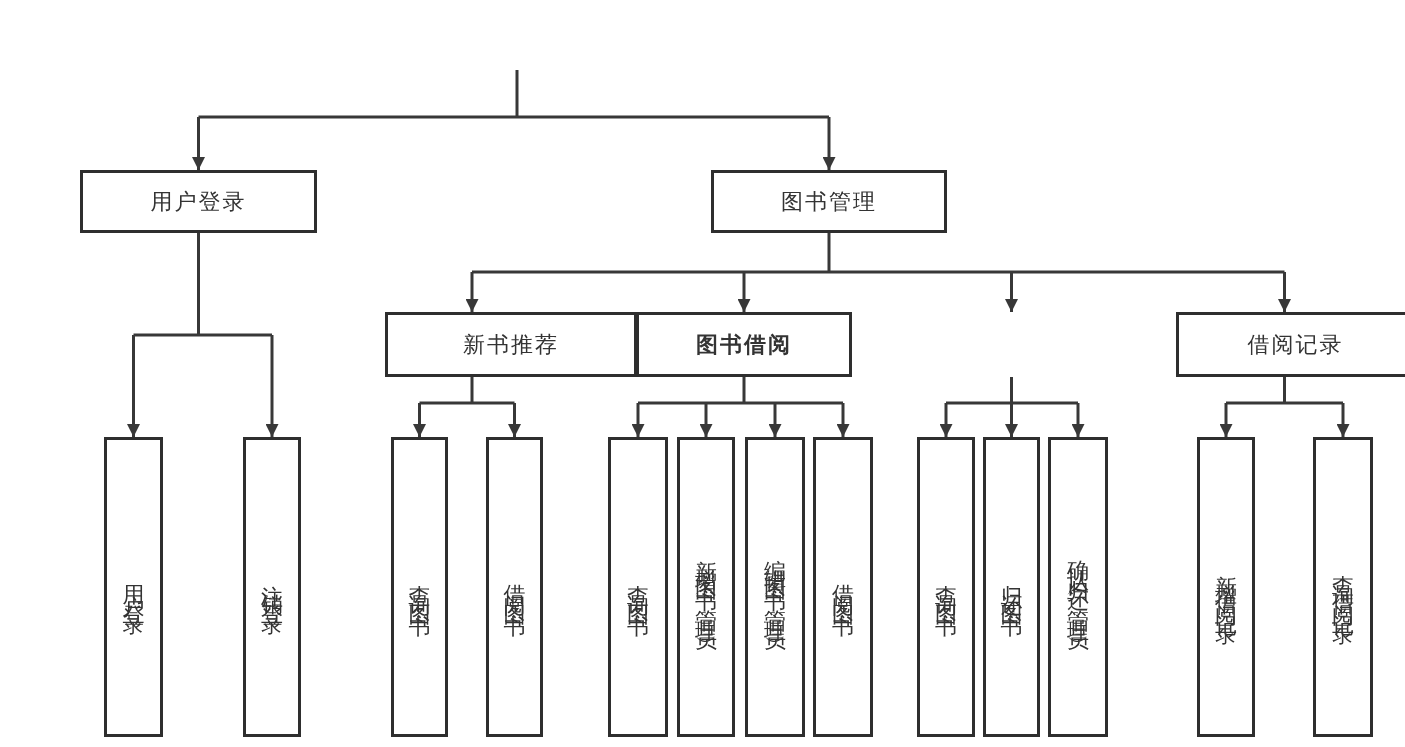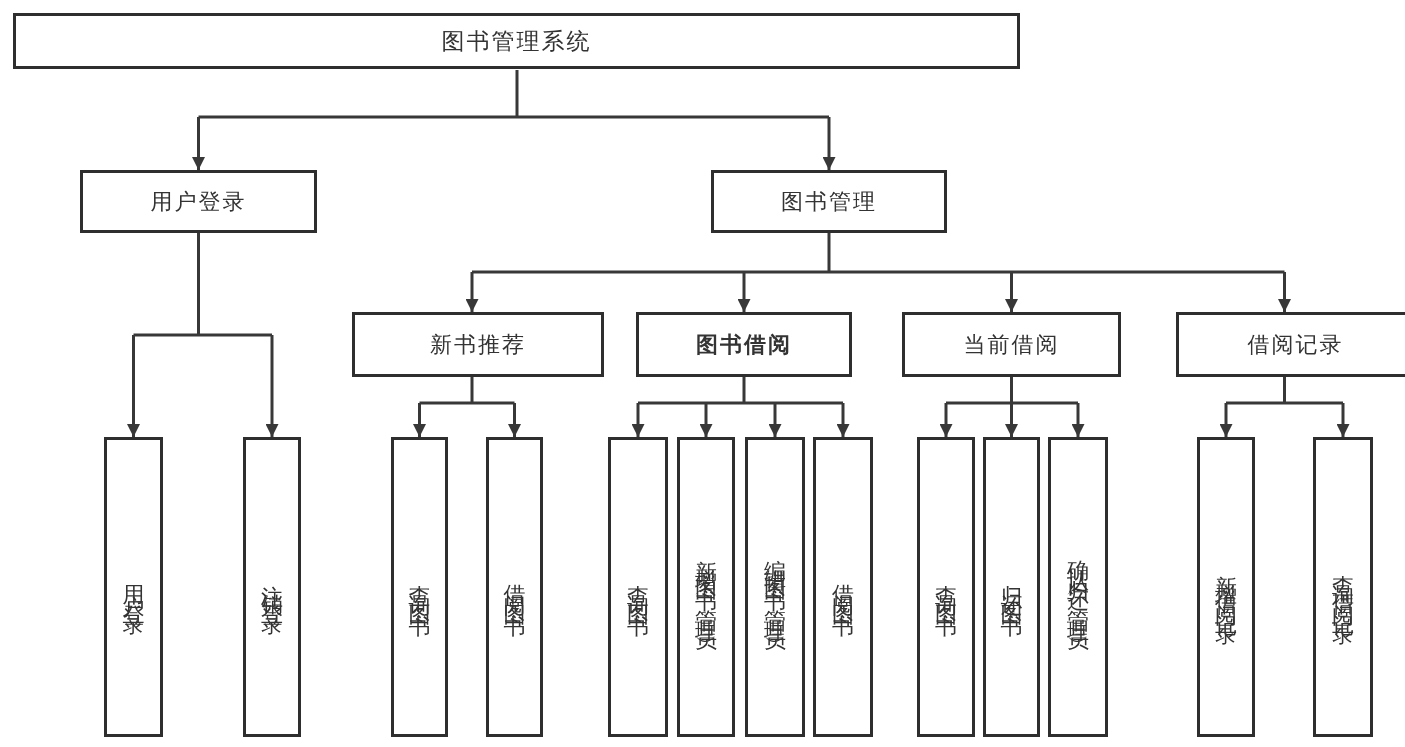--- a/index.html
+++ b/index.html
@@ -92,39 +92,33 @@
       <line x1="1078" y1="403" x2="1078" y2="437" marker-end="url(#arrow)"></line>
     </g>
 
     <g>
       <path d="M1284.5 377 V403 M1226 403 H1343"></path>
       <line x1="1226" y1="403" x2="1226" y2="437" marker-end="url(#arrow)"></line>
       <line x1="1343" y1="403" x2="1343" y2="437" marker-end="url(#arrow)"></line>
     </g>
   </svg>
 
-  <div class="box root" style="left:13px;top:13px;width:1007px;height:56px;">
-    <span class="hlabel">图书管理系统</span>
-  </div>
 
   <div class="box" style="left:80px;top:170px;width:237px;height:63px;">
     <span class="hlabel">用户登录</span>
   </div>
   <div class="box" style="left:711px;top:170px;width:236px;height:63px;">
     <span class="hlabel">图书管理</span>
   </div>
 
-  <div class="box" style="left:352px;top:312px;width:252px;height:65px;">
+  <div class="box" style="left:385px;top:312px;width:252px;height:65px;">
     <span class="hlabel">新书推荐</span>
   </div>
   <div class="box" style="left:636px;top:312px;width:216px;height:65px;font-weight:bold;">
     <span class="hlabel">图书借阅</span>
-  </div>
-  <div class="box" style="left:902px;top:312px;width:219px;height:65px;">
-    <span class="hlabel">当前借阅</span>
   </div>
   <div class="box" style="left:1176px;top:312px;width:239px;height:65px;">
     <span class="hlabel">借阅记录</span>
   </div>
 
   <div class="box leaf" style="left:104px;width:59px;">
     <span class="vlabel">用户登录</span>
   </div>
   <div class="box leaf" style="left:243px;width:58px;">
     <span class="vlabel">注销登录</span>

